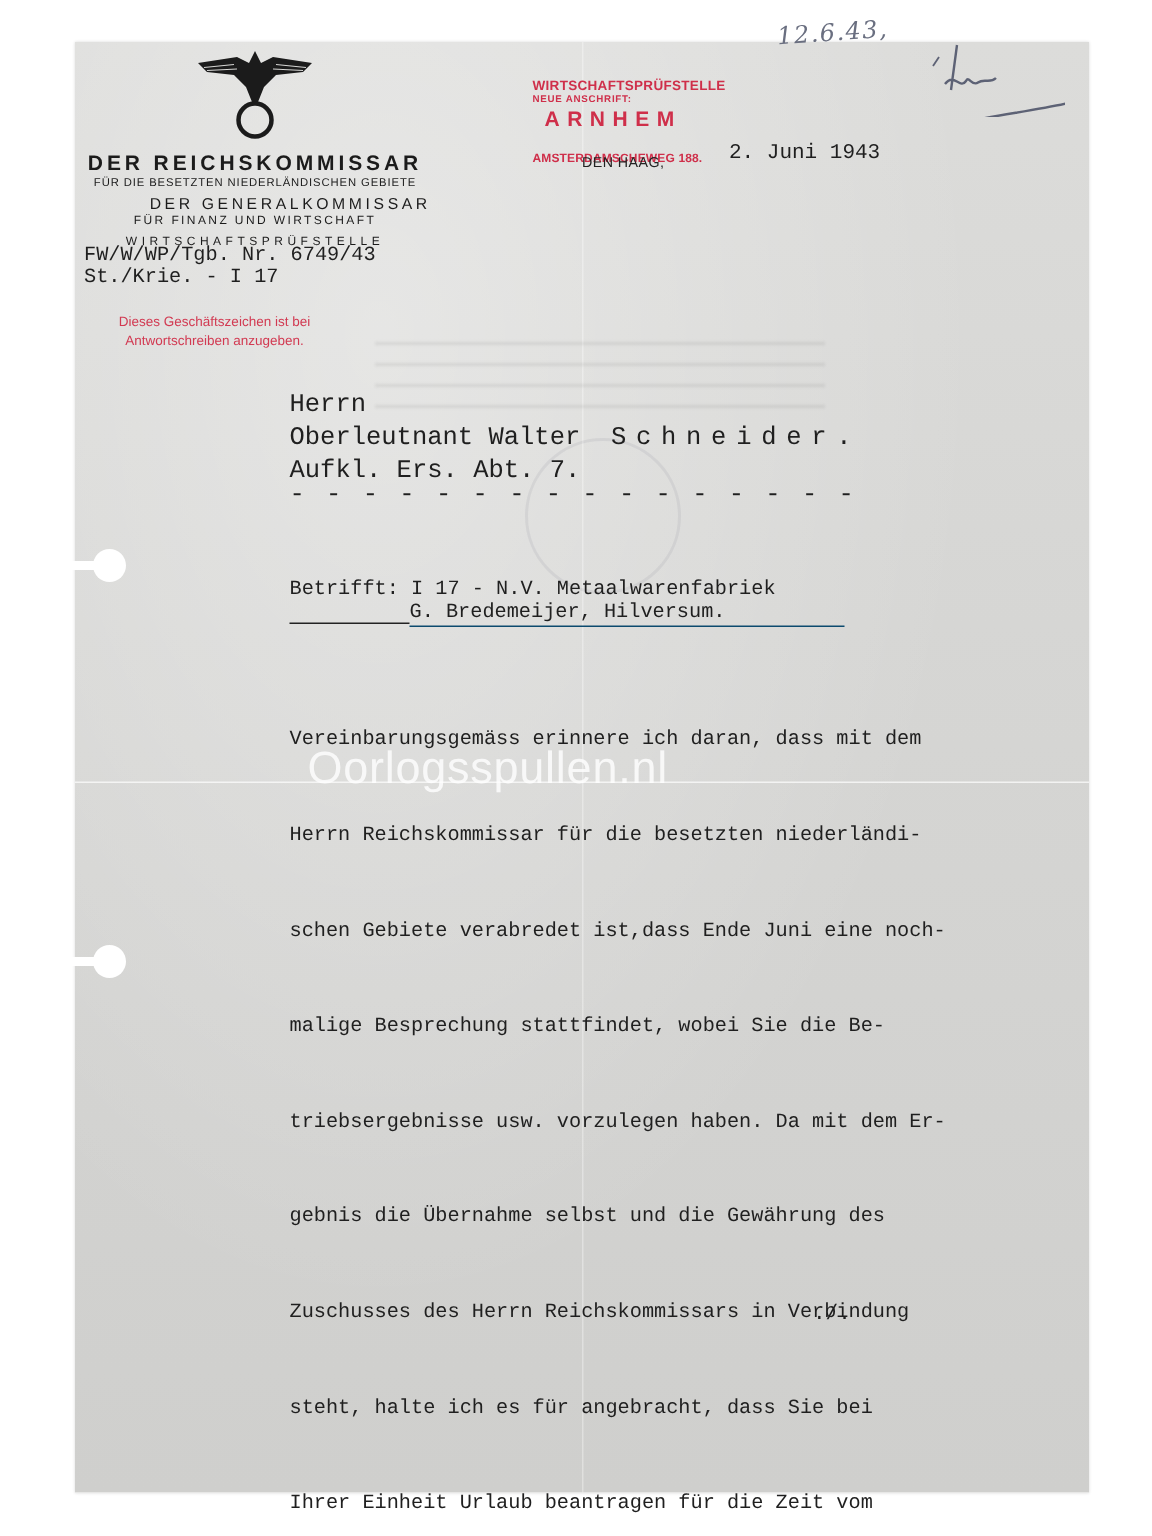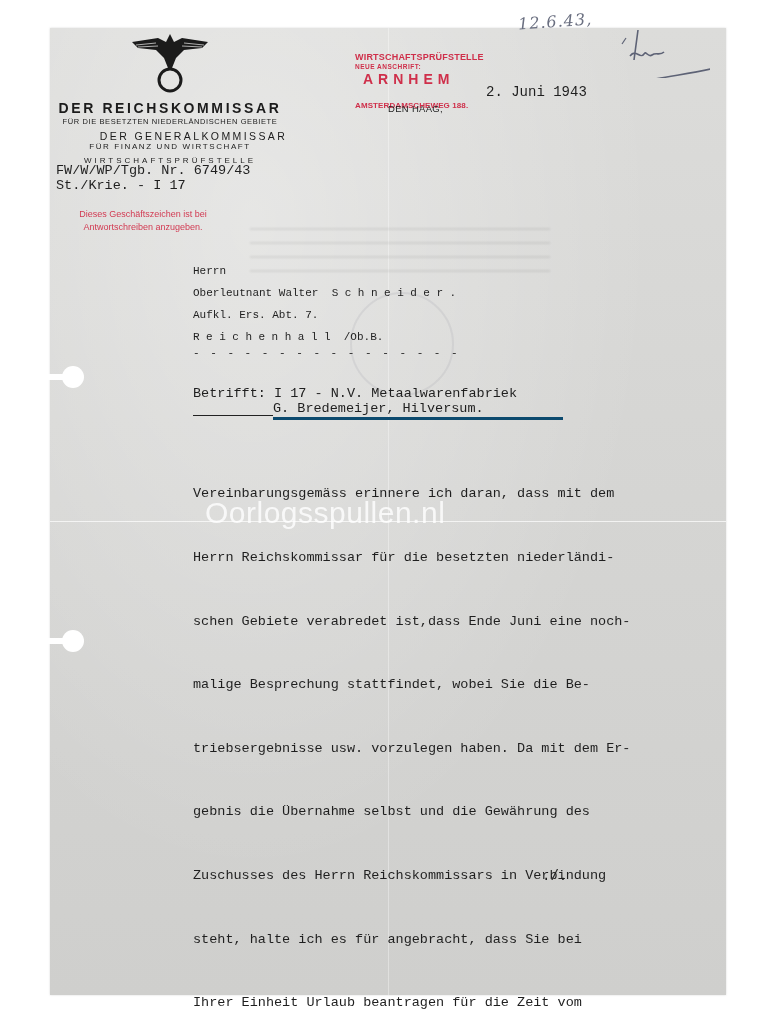--- a/index.html
+++ b/index.html
@@ -37,35 +37,35 @@
   .ref { position:absolute; left:56px; top:163px; font-size:13.5px; line-height:15px; }
   .ref-note {
     position:absolute; left:68px; top:208px; color:#d23a52; font-size:9px; line-height:13px; text-align:center; width:150px;
   }
 
   .stamp { position:absolute; left:355px; top:52px; color:#cf2f4a; font-weight:bold; }
   .stamp .s1 { font-size:9px; letter-spacing:0.2px; }
   .stamp .s2 { font-size:6.5px; letter-spacing:0.5px; margin-top:1px; }
   .stamp .s3 { font-size:14px; letter-spacing:5px; margin-left:8px; margin-top:1px; }
   .stamp .s4 { font-size:8px; letter-spacing:0.1px; margin-top:14px; }
-  .date { position:absolute; left:486px; top:84px; font-size:14px; }
+  .date { position:absolute; left:486px; top:94px; font-size:14px; }
   .city { position:absolute; left:388px; top:103px; font-size:9.5px; color:#222; letter-spacing:0.3px; }
 
   .pencil { position:absolute; left:510px; top:8px; width:200px; height:70px; }
   .pencil-text {
     position:absolute; left:8px; top:4px; font-family:"DejaVu Serif", serif; font-style:italic;
     font-size:16px; color:#6a6f80; transform:rotate(-4deg); letter-spacing:1px;
   }
 
-  .address { position:absolute; left:193px; top:260px; font-size:11px; line-height:22px; }
+  .address { position:absolute; left:193px; top:260px; font-size:17px; line-height:22px; }
   .address .spaced { letter-spacing:6.5px; }
   .dashes { letter-spacing:2px; }
 
   .subject { position:absolute; left:193px; top:386px; font-size:13.5px; line-height:15px; }
-  .subject .line2 { margin-left:80px; padding-bottom:1px; border-bottom:3px solid #0c4a6e; width:290px; }
+  .subject .line2 { margin-left:80px; padding-bottom:1px; border-bottom:1px solid #0c4a6e; width:290px; }
   .subject .underline-lead { position:absolute; left:0; top:29px; width:80px; height:1px; background:#222; }
 
   .body-text { position:absolute; left:193px; top:441px; width:480px; font-size:13.5px; line-height:21.2px; white-space:pre; }
   .closing { position:absolute; left:542px; top:868px; font-size:14px; }
 
   .watermark {
     position:absolute; left:205px; top:496px; font-size:30px; color:rgba(255,255,255,0.8);
     font-family:Liberation Sans, sans-serif; letter-spacing:0.5px;
   }
   .showthrough {
@@ -132,23 +132,20 @@
     <path d="M116 30 L112 36" stroke="#5d6275" stroke-width="1.2"></path>
   </svg>
 </div>
 
 <div class="address mono">
   <div>Herrn</div>
   <div>
     <span>Oberleutnant Walter</span>&nbsp;&nbsp;<span class="spaced">Schneider.</span>
   </div>
   <div>Aufkl. Ers. Abt. 7.</div>
-  <div>
-    <span class="spaced">Reichenhall</span>&nbsp;<span>/Ob.B.</span>
-  </div>
   <div class="dashes" style="line-height:10px">- - - - - - - - - - - - - - - -</div>
 </div>
 
 <div class="subject mono">
   <div>Betrifft: I 17 - N.V. Metaalwarenfabriek</div>
   <div class="line2">G. Bredemeijer, Hilversum.</div>
   <div class="underline-lead"></div>
 </div>
 
 <div class="body-text mono">

